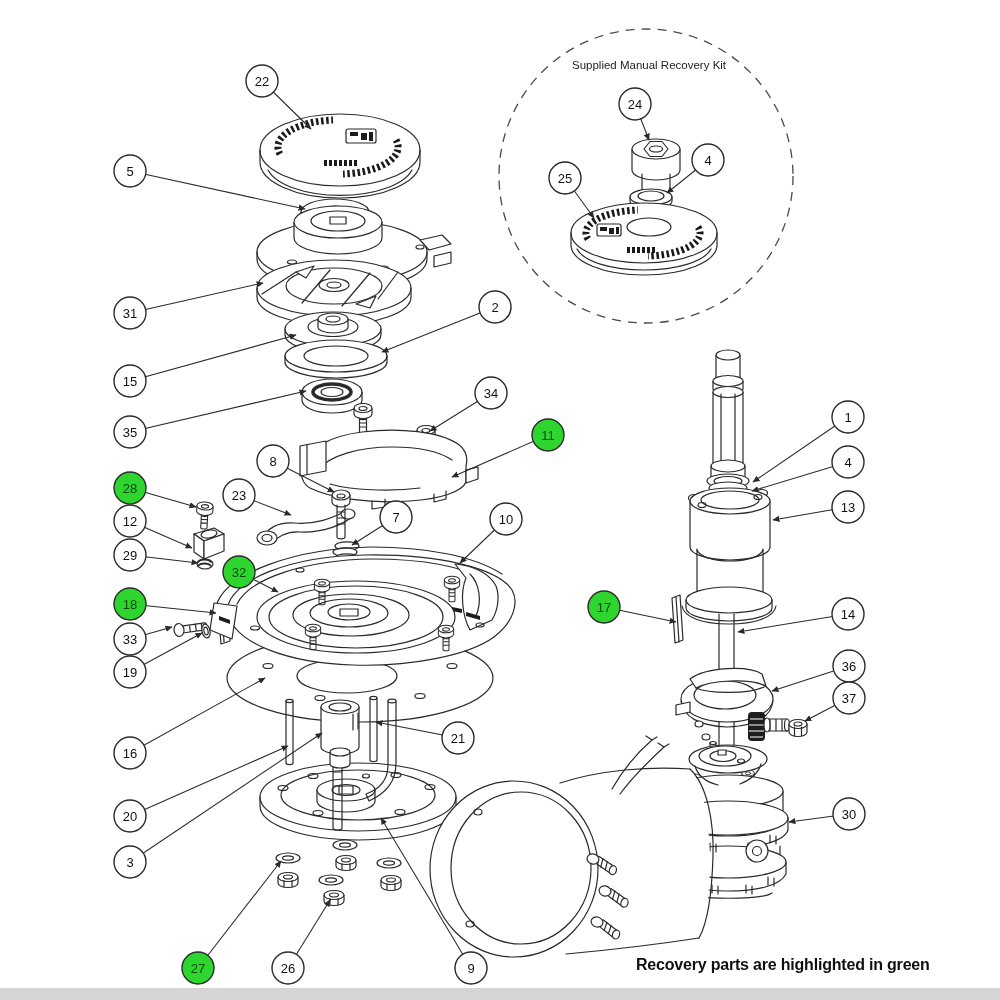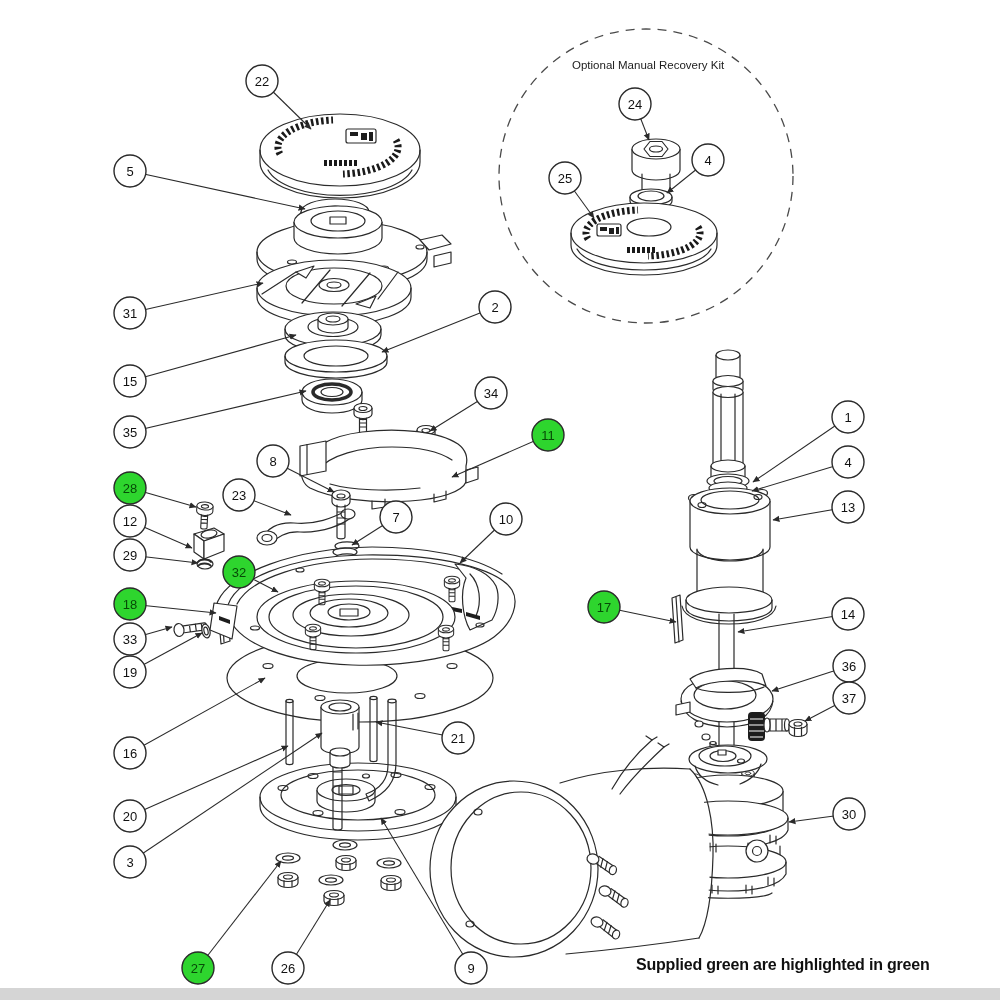--- a/index.html
+++ b/index.html
@@ -509,17 +509,17 @@
         <text x="848" y="618.5" class="balloon-num">14</text>
         <circle cx="849" cy="666" r="16" class="balloon"></circle>
         <text x="849" y="670.5" class="balloon-num">36</text>
         <circle cx="849" cy="698" r="16" class="balloon"></circle>
         <text x="849" y="702.5" class="balloon-num">37</text>
         <circle cx="849" cy="814" r="16" class="balloon"></circle>
         <text x="849" y="818.5" class="balloon-num">30</text>
       </g>
 </svg>
 
-<div class="kit-label">Optional Manual Recovery Kit</div>
-<div class="footer-note">Supplied green are highlighted in green</div>
+<div class="kit-label">Supplied Manual Recovery Kit</div>
+<div class="footer-note">Recovery parts are highlighted in green</div>
 <div class="bottom-strip"></div>
 
 </div>
 
 </body></html>

